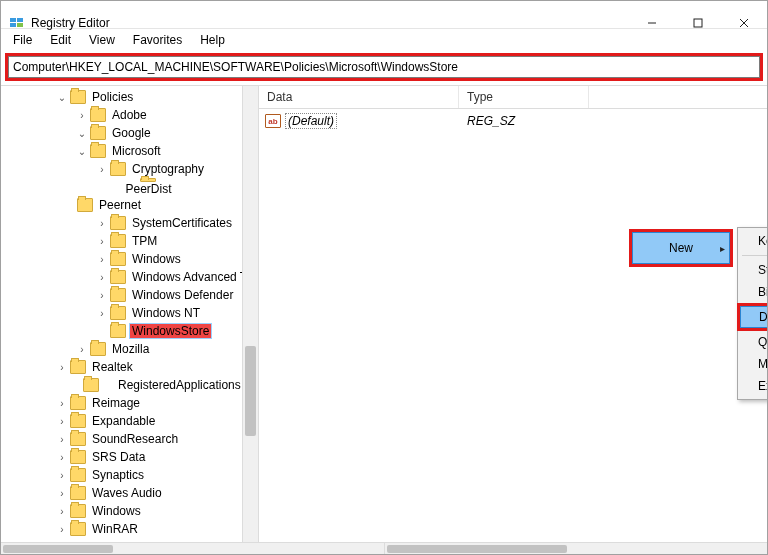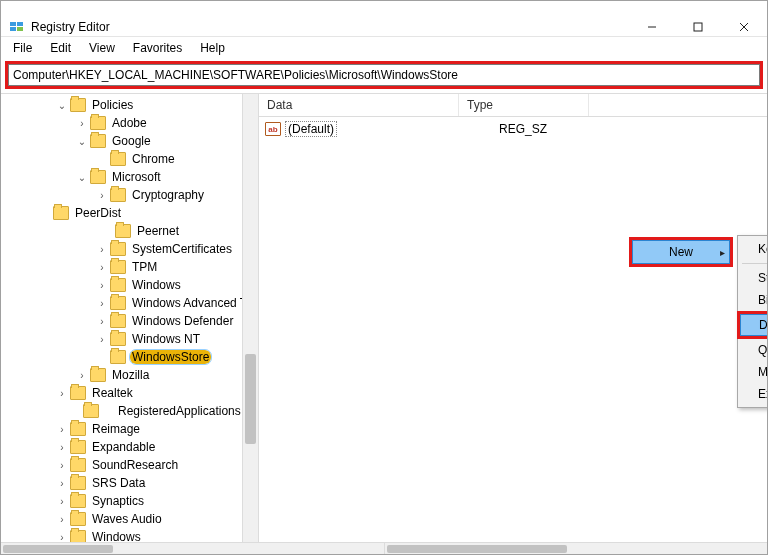--- a/index.html
+++ b/index.html
@@ -1,47 +1,47 @@
 <!DOCTYPE html>
 <html><head>
 <meta charset="utf-8">
 <style>
   * { box-sizing: border-box; margin: 0; padding: 0; font-family: "Segoe UI", Tahoma, sans-serif; font-size: 12px; }
   body { background: #fff; width: 768px; height: 555px; overflow: hidden; position: relative; border: 1px solid #a0a0a0; }
-  .titlebar { height: 36px; display: flex; align-items: center; padding: 16px 0 0 8px; background: #fff; border-bottom: 1px solid #e5e5e5; justify-content: center;}
+  .titlebar { height: 28px; display: flex; align-items: center; padding: 16px 0 0 8px; background: #fff; border-bottom: 1px solid #e5e5e5; justify-content: center;}
   .titlebar .app-icon { width: 16px; height: 16px; margin-right: 6px; display:flex; align-items:center; justify-content:center;}
   .titlebar .title { flex: 0 0 auto; }
   .titlebar .spacer { flex: 1; }
   .winbtn { width: 46px; height: 30px; display:flex; align-items:center; justify-content:center; }
   .menubar { height: 22px; display: flex; align-items: center; padding: 0 4px; gap: 2px; }
   .menuitem { padding: 2px 8px; }
   .address-wrap { padding: 2px 4px 4px 4px; }
   .address-border { border: 3px solid #e21a1a; }
   .address { height: 22px; border: 1px solid #7a7a7a; padding: 2px 4px; display:flex; align-items:center; white-space:nowrap; overflow:hidden; }
   .maingrid { display: grid; grid-template-columns: 258px 1fr; height: calc(555px - 30px - 22px - 32px - 12px); border-top: 1px solid #dcdcdc; }
   .tree-pane { overflow: hidden; position: relative; border-right: 1px solid #dcdcdc; }
   .tree { padding-top: 2px; }
   .tree-row { display:flex; align-items:center; height:18px; white-space:nowrap; }
-  .tree-row.selected .label-text { background:#eab308; outline:1px solid #99d1ff;border-radius:6px; }
+  .tree-row.selected .label-text { background:#ef4444; outline:1px solid #99d1ff; }
   .twisty { width:12px; display:inline-flex; justify-content:center; color:#5a5a5a; font-size:10px;}
   .folder { width:16px; height:14px; background:#ffd868; border:1px solid #d1a93b; border-radius:1px; margin:0 4px 0 2px; position:relative;}
   .folder::before { content:""; position:absolute; top:-3px; left:0; width:6px; height:3px; background:#ffd868; border:1px solid #d1a93b; border-bottom:none; border-radius:1px 1px 0 0;}
   .label-text { padding:0 2px; }
   .tree-scroll { position:absolute; right:0; top:0; bottom:0; width:16px; background:#f0f0f0; border-left:1px solid #dcdcdc; }
   .tree-thumb { position:absolute; left:2px; right:2px; top:260px; height:90px; background:#c2c2c2; border-radius:2px;}
   .list-pane { position: relative; }
   .colheads { display:grid; grid-template-columns:200px 130px 1fr; border-bottom:1px solid #dcdcdc; }
   .colhead { padding:4px 8px; border-right:1px solid #e8e8e8; color:#333; }
   .list-body { padding-top:2px; }
-  .value-row { display:grid; grid-template-columns:200px 130px 1fr; height:20px; align-items:center;gap:32px; }
+  .value-row { display:grid; grid-template-columns:200px 130px 1fr; height:20px; align-items:center; }
   .value-name { display:flex; align-items:center; gap:4px; padding-left:6px;}
-  .value-name .outline { border:1px dotted #888; padding:0 2px;}
+  .value-name .outline { border:1px dotted #888; padding:0 2px;font-style:italic;}
   .ab-icon { width:16px; height:14px; border:1px solid #b05a1e; background:#fff; display:flex; align-items:center; justify-content:center; font-size:8px; color:#c0392b; font-weight:bold; border-radius:1px;}
   .context1 { position:absolute; top:143px; left:370px; border:3px solid #e21a1a; }
-  .context1-inner { width:98px; height:24px; background:#91c9f7; border:1px solid #2a84d2; display:flex; align-items:center; justify-content:center; position:relative;}
+  .context1-inner { width:98px; height:32px; background:#91c9f7; border:1px solid #2a84d2; display:flex; align-items:center; justify-content:center; position:relative;}
   .context1-inner::after { content:"▸"; position:absolute; right:4px; font-size:10px; color:#222;}
   .submenu { position:absolute; top:141px; left:478px; width:194px; background:#f2f2f2; border:1px solid #a8a8a8; box-shadow:2px 2px 4px rgba(0,0,0,.25); padding:2px;}
   .sm-item { height:22px; display:flex; align-items:center; padding:0 18px; }
   .sm-sep { height:1px; background:#d0d0d0; margin:3px 2px; }
   .sm-high-border { border:3px solid #e21a1a; margin:0 -3px; }
   .sm-high-border .sm-item { background:#91c9f7; border:1px solid #2a84d2; }
   .hscroll { position:absolute; left:0; right:0; bottom:0; height:12px; background:#f0f0f0; display:flex; }
   .hscroll .seg { flex:1; border-top:1px solid #dcdcdc; position:relative;}
   .hscroll .seg + .seg { border-left:1px solid #dcdcdc; }
   .hscroll .thumb { position:absolute; top:2px; left:2px; height:8px; width:110px; background:#c2c2c2; border-radius:2px;}
@@ -105,41 +105,36 @@
         <div class="tree-row" style="padding-left: 75px;">
           <span class="twisty">›</span>
           <span class="folder"></span>
           <span class="label-text">Adobe</span>
         </div>
         <div class="tree-row" style="padding-left: 75px;">
           <span class="twisty">⌄</span>
           <span class="folder"></span>
           <span class="label-text">Google</span>
         </div>
-        <div class="tree-row" style="padding-left: 95px;">
-          <span class="twisty"></span>
-          <span class="folder"></span>
-          <span class="label-text">Chrome</span>
-        </div>
         <div class="tree-row" style="padding-left: 75px;">
           <span class="twisty">⌄</span>
           <span class="folder"></span>
           <span class="label-text">Microsoft</span>
         </div>
         <div class="tree-row" style="padding-left: 95px;">
           <span class="twisty">›</span>
           <span class="folder"></span>
           <span class="label-text">Cryptography</span>
         </div>
-        <div class="tree-row" style="padding-left: 38px;">
+        <div class="tree-row" style="padding-left: 38px; flex-direction: column;">
           <span class="twisty"></span>
           <span class="folder"></span>
           <span class="label-text">PeerDist</span>
         </div>
-        <div class="tree-row" style="padding-left: 100px;">
+        <div class="tree-row" style="padding-left: 62px;">
           <span class="twisty"></span>
           <span class="folder"></span>
           <span class="label-text">Peernet</span>
         </div>
         <div class="tree-row" style="padding-left: 95px;">
           <span class="twisty">›</span>
           <span class="folder"></span>
           <span class="label-text">SystemCertificates</span>
         </div>
         <div class="tree-row" style="padding-left: 95px;">
@@ -237,21 +232,21 @@
     <div class="colheads">
       <div class="colhead">Data</div>
       <div class="colhead">Type</div>
     </div>
     <div class="list-body">
       <div class="value-row">
         <div class="value-name">
           <span class="ab-icon">ab</span>
           <span class="outline">(Default)</span>
         </div>
-        <div style="padding-left:8px;">REG_SZ</div>
+        <div style="padding-left:8px;font-style:italic;">REG_SZ</div>
       </div>
     </div>
 
     <div class="context1">
       <div class="context1-inner">
         <span>New</span>
       </div>
     </div>
 
     <div class="submenu">

